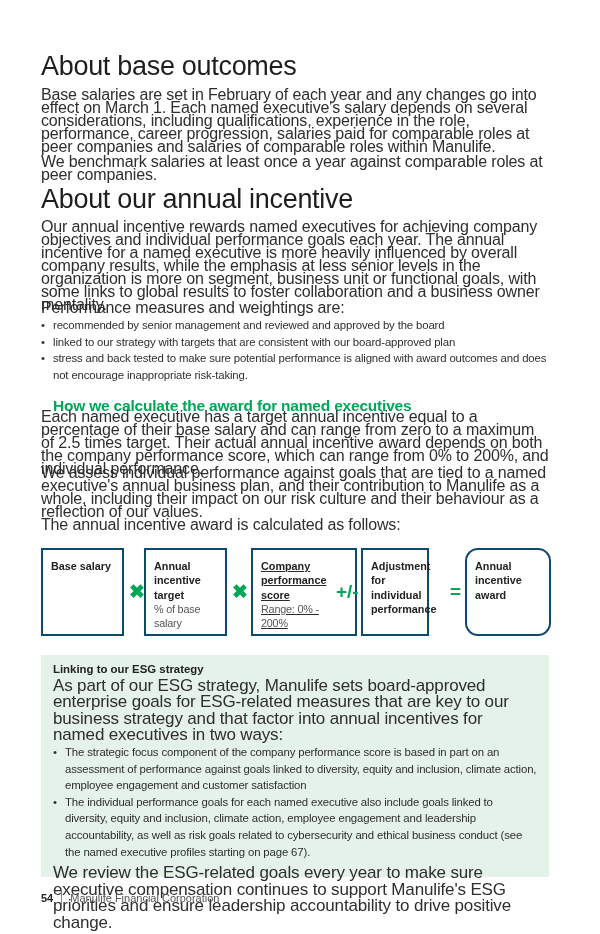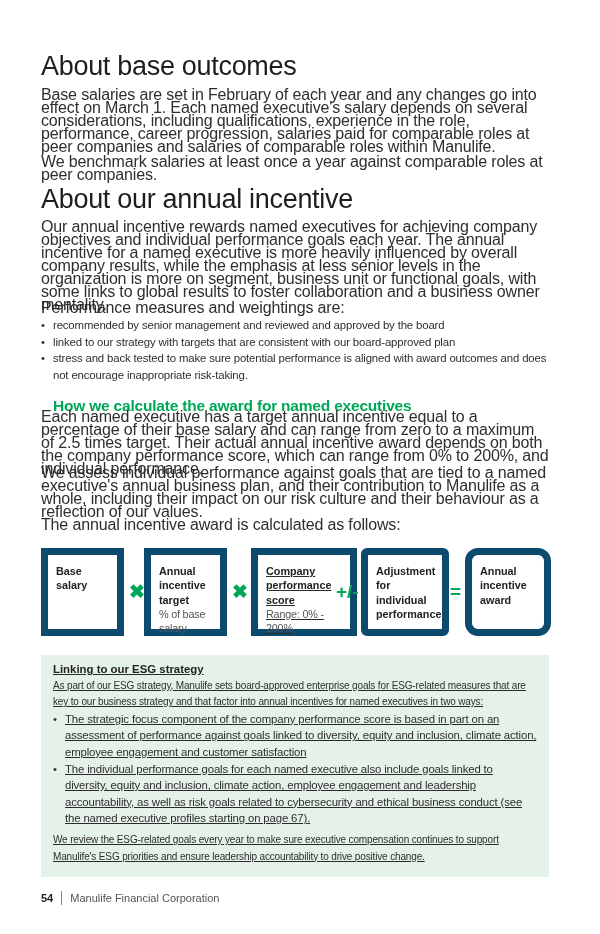--- a/index.html
+++ b/index.html
@@ -35,36 +35,36 @@
       font-size: 15.5px; line-height: 20px; font-weight: 700; color: #00a758;
       letter-spacing: -0.2px;
     }
     .p5 { position: absolute; top: 410px; }
     .p6 { position: absolute; top: 466px; }
     .p7 { position: absolute; top: 518px; }
 
     .formula { position: absolute; top: 548px; left: 0; width: 510px; height: 91px; }
     .fbox {
       position: absolute; top: 0; width: 83px; height: 88px;
-      border: 7px solid #0c4a6e; background: #fff; box-sizing: border-box;
+      border: 2px solid #0c4a6e; background: #fff; box-sizing: border-box;
       padding: 9px 8px;
     }
     .fbox .t { font-weight: 700; font-size: 10.8px; line-height: 14.3px; color: #222; display: block; }
     .fbox .s { font-size: 10.8px; line-height: 14.3px; color: #555; display: block; letter-spacing: -0.2px; }
     .op {
       position: absolute; top: 32px; font-weight: 700; color: #00a758;
       font-size: 19px; line-height: 24px;
     }
 
     .esg {
       position: absolute; left: 0; top: 655px; width: 508px; height: 222px;
-      background: #e5f2e9; box-sizing: border-box; padding: 6px 12px 0 12px; text-decoration: underline;
+      background: #e5f2e9; box-sizing: border-box; padding: 6px 12px 0 12px;
     }
     .esg h3 { margin: 0; font-size: 11.4px; line-height: 16.6px; font-weight: 700; color: #222; }
-    .esg p { font-size: 10px; line-height: 16.6px; }
+    .esg p { font-size: 17px; line-height: 16.6px; }
     .esg ul { margin: 0; }
     .esg .closing { margin-top: 5px; }
 
     .footer { position: absolute; top: 891px; left: 41px; font-size: 11px; line-height: 14px; color: #555; }
     .footer .num { font-weight: 700; color: #222; }
     .footer .sep { display: inline-block; width: 1px; height: 14px; background: #888; margin: 0 8px; vertical-align: -3px; }
   </style>
 </head>
 <body>
 
@@ -96,21 +96,21 @@
     <div class="fbox" style="left:103px;">
       <span class="t">Annual incentive target</span>
       <span class="s">% of base salary</span>
     </div>
     <span class="op" style="left:191px;">✖</span>
     <div class="fbox" style="left:210px; width:106px;text-decoration:underline;">
       <span class="t">Company performance score</span>
       <span class="s">Range: 0% - 200%</span>
     </div>
     <span class="op" style="left:295px;">+/-</span>
-    <div class="fbox" style="left:320px; width:88px;border-radius:6px;">
+    <div class="fbox" style="left:320px; width:68px;">
       <span class="t">Adjustment for individual performance</span>
       <span class="s"></span>
     </div>
     <span class="op" style="left:409px;">=</span>
     <div class="fbox" style="left:424px; width:86px;border-radius:13px;">
       <span class="t">Annual incentive award</span>
       <span class="s"></span>
     </div>
   </div>
 

